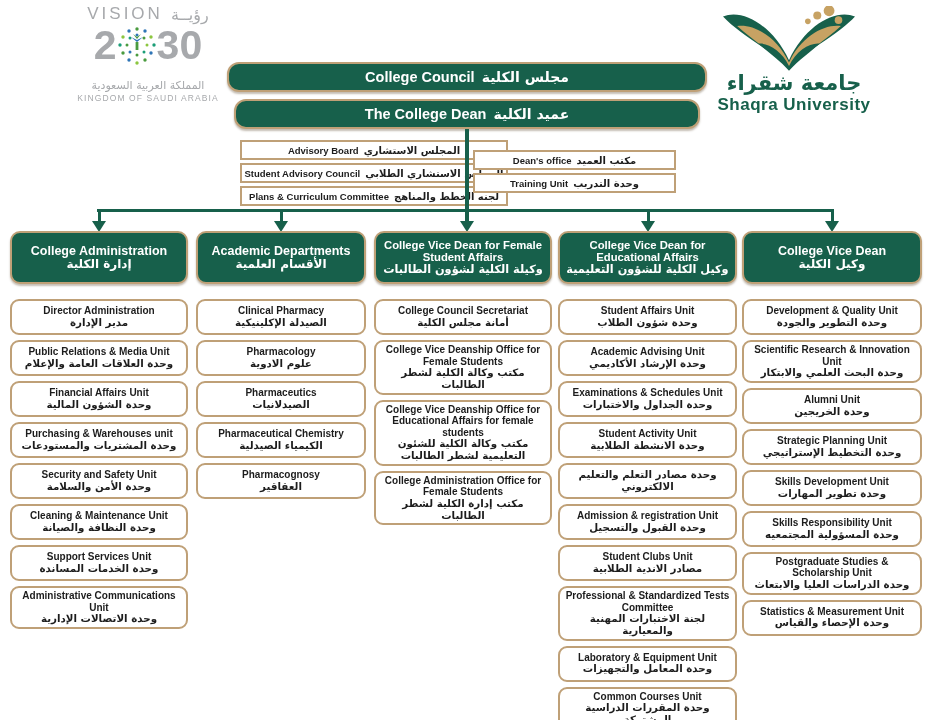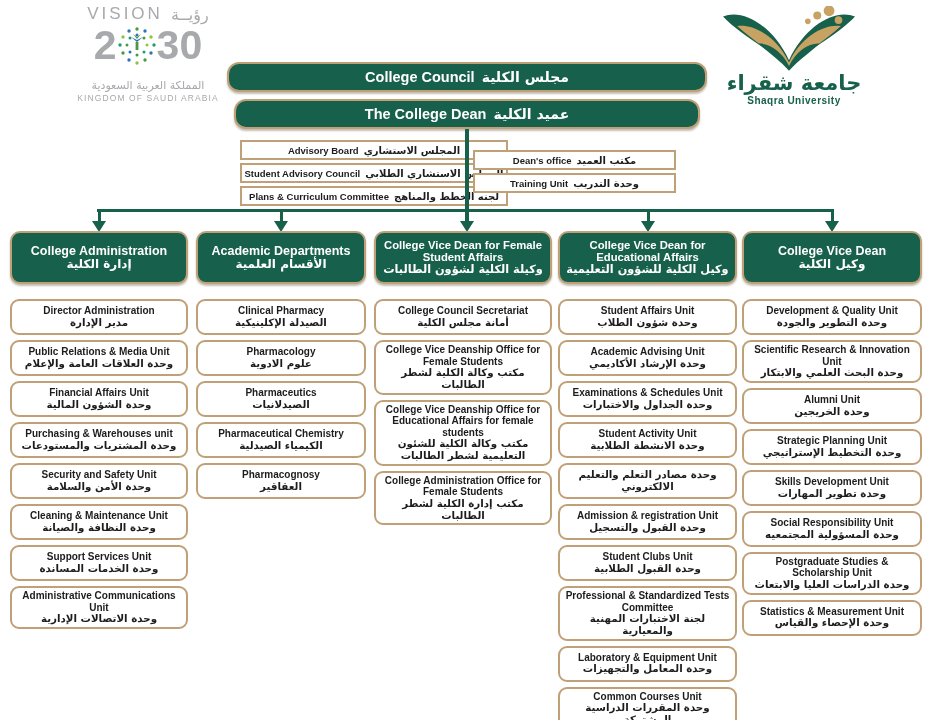--- a/index.html
+++ b/index.html
@@ -12,21 +12,21 @@
 
   
   .vision{position:absolute;left:68px;top:4px;width:160px;text-align:center;color:var(--gray);}
   .vision .l1{display:flex;justify-content:center;align-items:center;gap:8px;font-size:17px;letter-spacing:3px;font-weight:400;}
   .vision .l1 .ar{font-size:16px;letter-spacing:0;}
   .vision .l2{display:flex;justify-content:center;align-items:center;font-size:41px;font-weight:700;line-height:1;margin-top:1px;}
   .vision .l3{font-size:11px;margin-top:13px;}
   .vision .l4{font-size:8.5px;letter-spacing:1.1px;margin-top:1px;}
   .shaqra{position:absolute;left:714px;top:6px;width:160px;text-align:center;}
   .shaqra .ar-name{font-size:21px;font-weight:700;color:var(--green);line-height:1.1;}
-  .shaqra .en-name{font-size:10px;font-weight:700;color:var(--green);letter-spacing:.5px;}
+  .shaqra .en-name{font-size:17px;font-weight:700;color:var(--green);letter-spacing:.5px;}
 
   
   .topbar{position:absolute;height:30px;background:var(--green);border:2px solid var(--tan);
     border-radius:12px;color:#fff;display:flex;align-items:center;justify-content:center;gap:7px;
     font-weight:700;font-size:14.5px;box-shadow:0 2px 2px rgba(90,70,40,.35);}
   .topbar .ar{font-size:14px;}
 
   
   .sgroup{position:absolute;display:flex;flex-direction:column;gap:3px;}
   .sbox{height:20px;background:#fff;border:2px solid var(--tan);display:flex;align-items:center;
@@ -289,21 +289,21 @@
         </div>
         <div class="obox">
           <span class="ar">وحدة مصادر التعلم والتعليم الالكتروني</span>
         </div>
         <div class="obox">
           <span class="en">Admission &amp; registration Unit</span>
           <span class="ar">وحدة القبول والتسجيل</span>
         </div>
         <div class="obox">
           <span class="en">Student Clubs Unit</span>
-          <span class="ar">وحدة القبول الطلابية</span>
+          <span class="ar">مصادر الاندية الطلابية</span>
         </div>
         <div class="obox">
           <span class="en">Professional &amp; Standardized Tests Committee</span>
           <span class="ar">لجنة الاختبارات المهنية والمعيارية</span>
         </div>
         <div class="obox">
           <span class="en">Laboratory &amp; Equipment Unit</span>
           <span class="ar">وحدة المعامل والتجهيزات</span>
         </div>
         <div class="obox">
@@ -333,21 +333,21 @@
         </div>
         <div class="obox">
           <span class="en">Strategic Planning Unit</span>
           <span class="ar">وحدة التخطيط الإستراتيجي</span>
         </div>
         <div class="obox">
           <span class="en">Skills Development Unit</span>
           <span class="ar">وحدة تطوير المهارات</span>
         </div>
         <div class="obox">
-          <span class="en">Social Responsibility Unit</span>
+          <span class="en">Skills Responsibility Unit</span>
           <span class="ar">وحدة المسؤولية المجتمعيه</span>
         </div>
         <div class="obox">
           <span class="en">Postgraduate Studies &amp; Scholarship Unit</span>
           <span class="ar">وحدة الدراسات العليا والابتعاث</span>
         </div>
         <div class="obox">
           <span class="en">Statistics &amp; Measurement Unit</span>
           <span class="ar">وحدة الإحصاء والقياس</span>
         </div>

